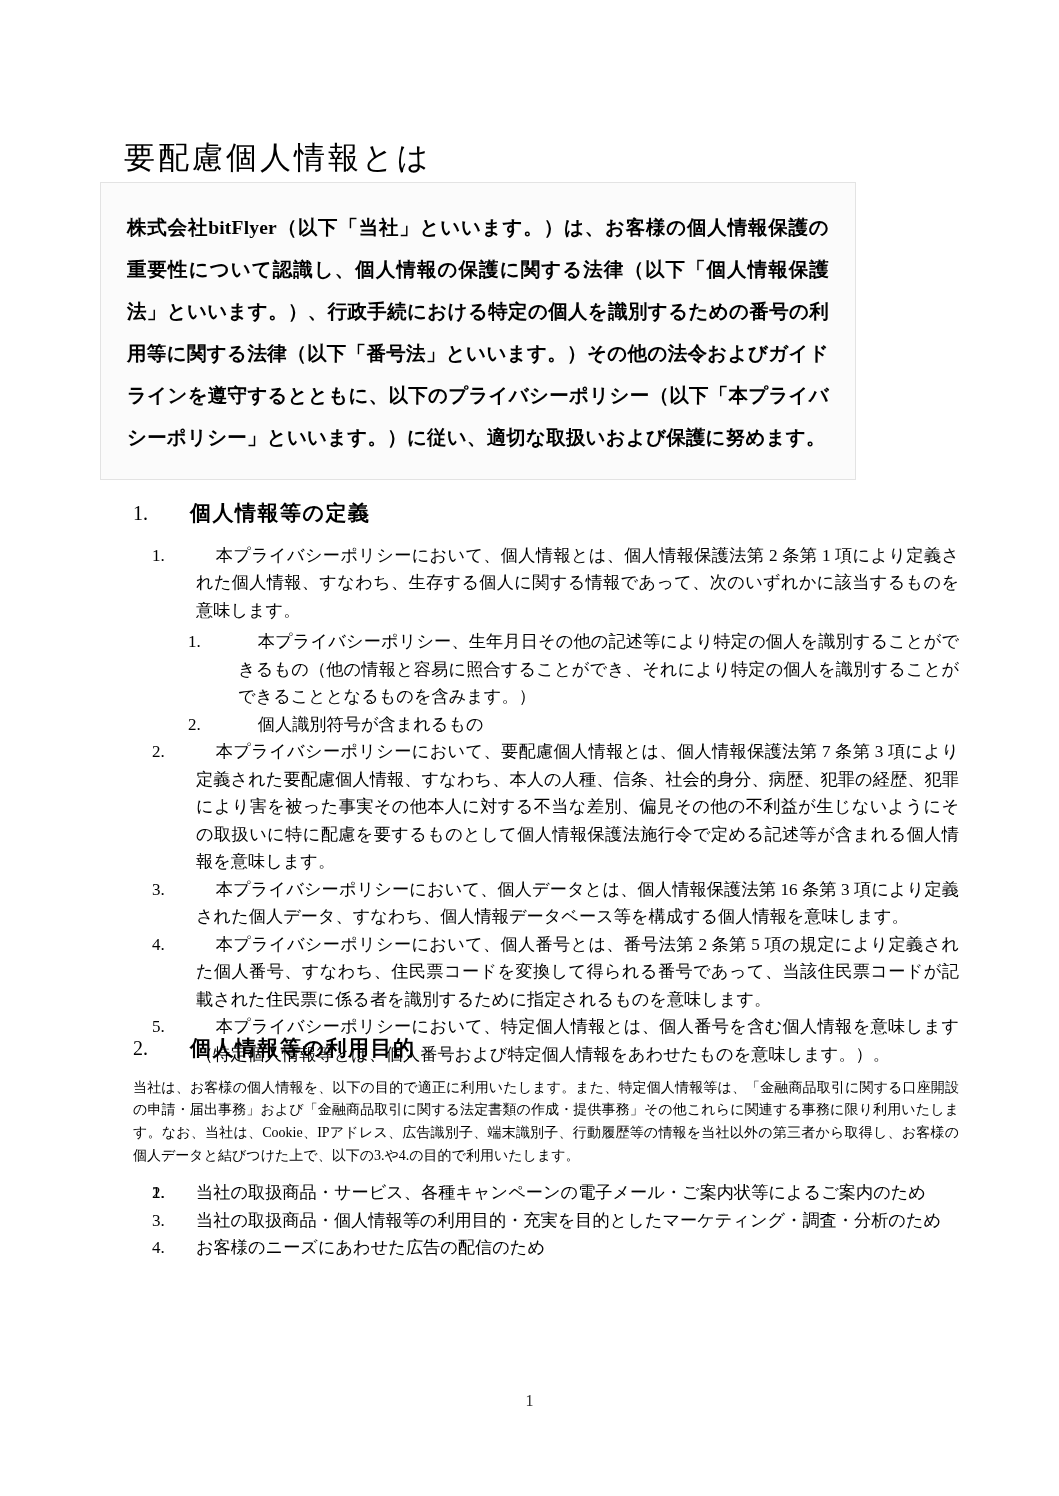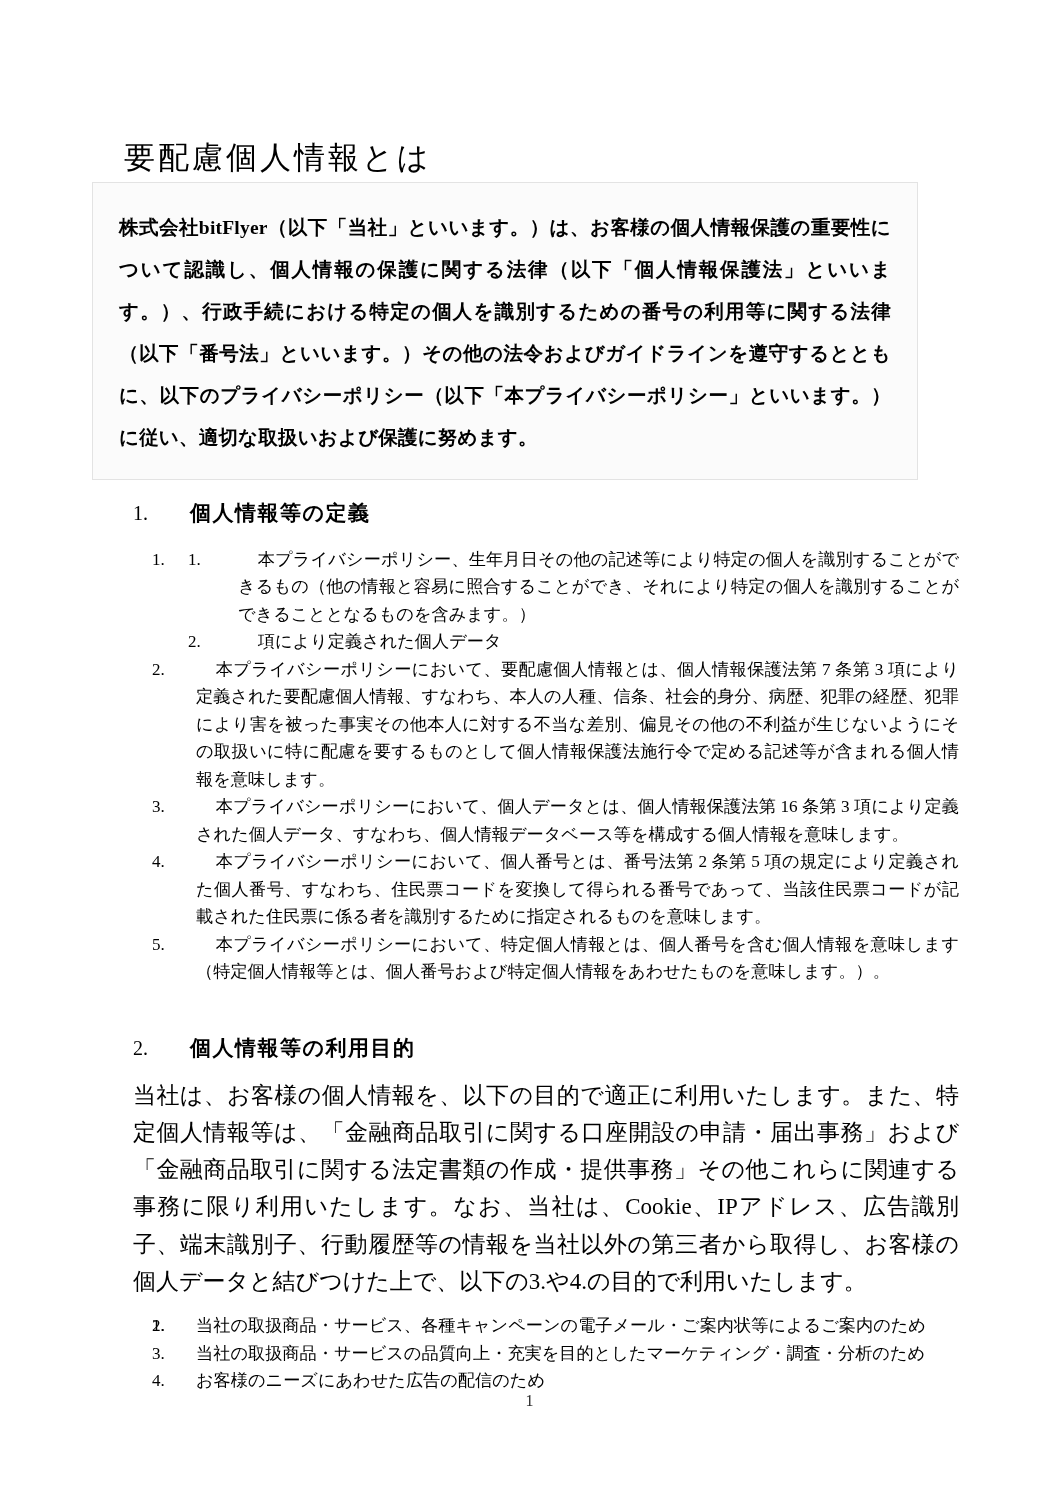--- a/index.html
+++ b/index.html
@@ -29,23 +29,23 @@
     font-size: 31px;
     font-weight: normal;
     letter-spacing: 3px;
     line-height: 1.25;
     white-space: nowrap;
   }
 
   
   .intro-box {
     position: absolute;
-    left: 92px;
+    left: 100px;
     top: 182px;
-    width: 826px;
+    width: 756px;
     box-sizing: border-box;
     border: 1px solid #e3e3e3;
     background: #fbfbfb;
     padding: 24px 26px 20px 26px;
   }
   .intro-text {
     font-size: 19.5px;
     font-weight: bold;
     line-height: 2.15;
     text-align: justify;
@@ -131,21 +131,21 @@
   }
   ol.lvl2 > li > .txt {
     display: block;
     text-indent: 1.15em;
   }
 
   
   .body-para {
     padding-left: 133px;
     padding-right: 100px;
-    font-size: 23px;
+    font-size: 14px;
     line-height: 1.62;
     text-align: justify;
     text-justify: inter-ideograph;
     margin: 0;
   }
 
   
   ol.purpose {
     list-style: none;
     margin: 0;
@@ -196,28 +196,29 @@
 
   <div class="section" id="section-1" style="top:498px;">
     <div class="section-heading">
       <span class="sec-num">1.</span>
       <span class="sec-title">個人情報等の定義</span>
     </div>
     <div class="spacer-sm"></div>
     <ol class="lvl1">
       <li>
         <span class="num">1.</span>
+        <span class="txt">本プライバシーポリシーにおいて、個人情報とは、個人情報保護法第 2 条第 1 項により定義された個人情報、すなわち、生存する個人に関する情報であって、次のいずれかに該当するものを意味します。</span>
         <ol class="lvl2">
           <li>
             <span class="num">1.</span>
             <span class="txt">本プライバシーポリシー、生年月日その他の記述等により特定の個人を識別することができるもの（他の情報と容易に照合することができ、それにより特定の個人を識別することができることとなるものを含みます。）</span>
           </li>
           <li>
             <span class="num">2.</span>
-            <span class="txt">項により定義された個人データ</span>
+            <span class="txt">個人識別符号が含まれるもの</span>
           </li>
         </ol>
       </li>
       <li>
         <span class="num">2.</span>
         <span class="txt">本プライバシーポリシーにおいて、要配慮個人情報とは、個人情報保護法第 7 条第 3 項により定義された要配慮個人情報、すなわち、本人の人種、信条、社会的身分、病歴、犯罪の経歴、犯罪により害を被った事実その他本人に対する不当な差別、偏見その他の不利益が生じないようにその取扱いに特に配慮を要するものとして個人情報保護法施行令で定める記述等が含まれる個人情報を意味します。</span>
       </li>
       <li>
         <span class="num">3.</span>
         <span class="txt">本プライバシーポリシーにおいて、個人データとは、個人情報保護法第 16 条第 3 項により定義された個人データ、すなわち、個人情報データベース等を構成する個人情報を意味します。</span>
@@ -244,21 +245,21 @@
     <ol class="purpose">
       <li>
         <span class="num">1.</span>
       </li>
       <li>
         <span class="num">2.</span>
         <span class="txt">当社の取扱商品・サービス、各種キャンペーンの電子メール・ご案内状等によるご案内のため</span>
       </li>
       <li>
         <span class="num">3.</span>
-        <span class="txt">当社の取扱商品・サービスの品質向上・充実を目的としたマーケティング・調査・分析のため</span>
+        <span class="txt">当社の取扱商品・個人情報等の利用目的・充実を目的としたマーケティング・調査・分析のため</span>
       </li>
       <li>
         <span class="num">4.</span>
         <span class="txt">お客様のニーズにあわせた広告の配信のため</span>
       </li>
     </ol>
   </div>
 
   <div class="page-number">1</div>
 

